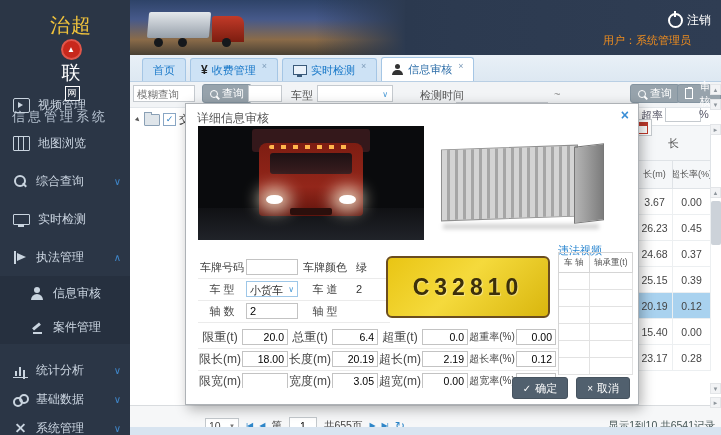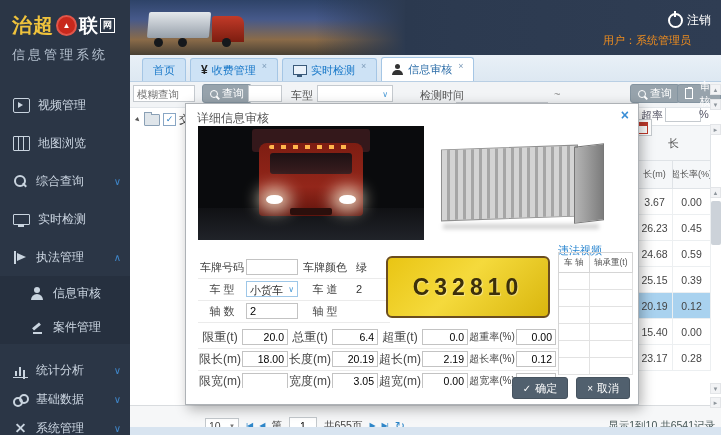--- a/index.html
+++ b/index.html
@@ -3,21 +3,21 @@
 <meta charset="utf-8">
 <style>
   html,body{margin:0;padding:0;background:#9aa0a6;}
   .stage{position:relative;width:721px;height:435px;overflow:hidden;background:#fff;
          font-family:"Liberation Sans","DejaVu Sans",sans-serif;font-size:11px;color:#333;}
   .abs{position:absolute;}
 
   
   .sidebar{left:0;top:0;width:130px;height:435px;background:#2b3646;z-index:12;}
   .logo{padding:12px 0 0 12px;height:66px;}
-  .logo-l1{display:flex;align-items:center;font-weight:bold;}
+  .logo-l1{display:flex;align-items:center;font-weight:normal;flex-direction:column;}
   .logo-zhi{color:#f0c33c;font-size:20px;letter-spacing:1px;}
   .logo-badge{width:17px;height:17px;border-radius:50%;background:#c8281c;border:2px solid #e0564a;
               margin:0 2px;display:flex;align-items:center;justify-content:center;color:#fff;font-size:8px;}
   .logo-lian{color:#fff;font-size:19px;}
   .logo-wang{width:13px;height:13px;border:1px solid #fff;color:#fff;font-size:9px;line-height:13px;
              text-align:center;margin-left:2px;}
   .logo-sub{margin-top:7px;color:#b7c3d1;font-size:13px;letter-spacing:3px;}
   .menu{margin-top:8px;}
   .mi{height:38px;display:flex;align-items:center;padding:0 9px 0 13px;color:#ccd6e2;font-size:12px;cursor:default;}
   .mi .chev{margin-left:auto;color:#3f86c9;font-size:10px;}
@@ -341,21 +341,21 @@
     <div class="trow">
         <span>3.67</span>
         <span>0.00</span>
       </div>
     <div class="trow">
         <span>26.23</span>
         <span>0.45</span>
       </div>
     <div class="trow">
         <span>24.68</span>
-        <span>0.59</span>
+        <span>0.37</span>
       </div>
     <div class="trow">
         <span>25.15</span>
         <span>0.39</span>
       </div>
     <div class="trow sel">
         <span>20.19</span>
         <span>0.12</span>
       </div>
     <div class="trow">

